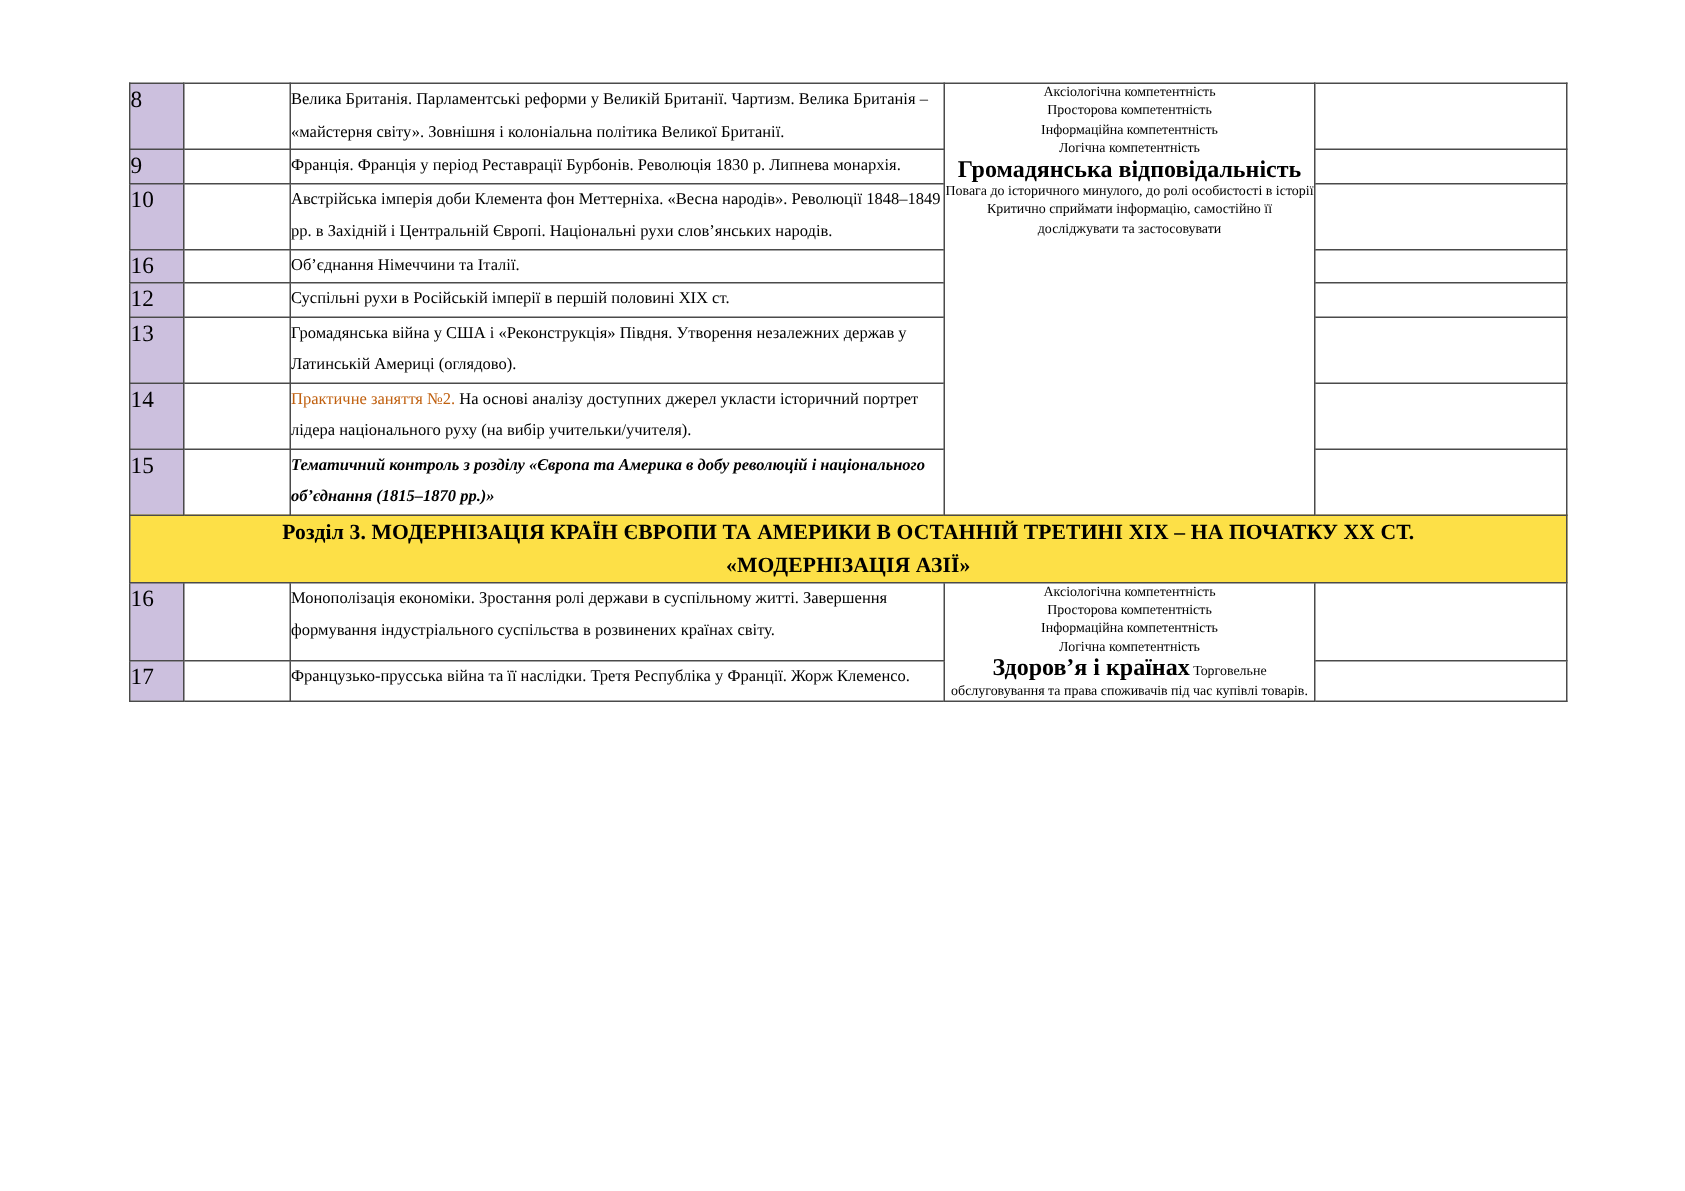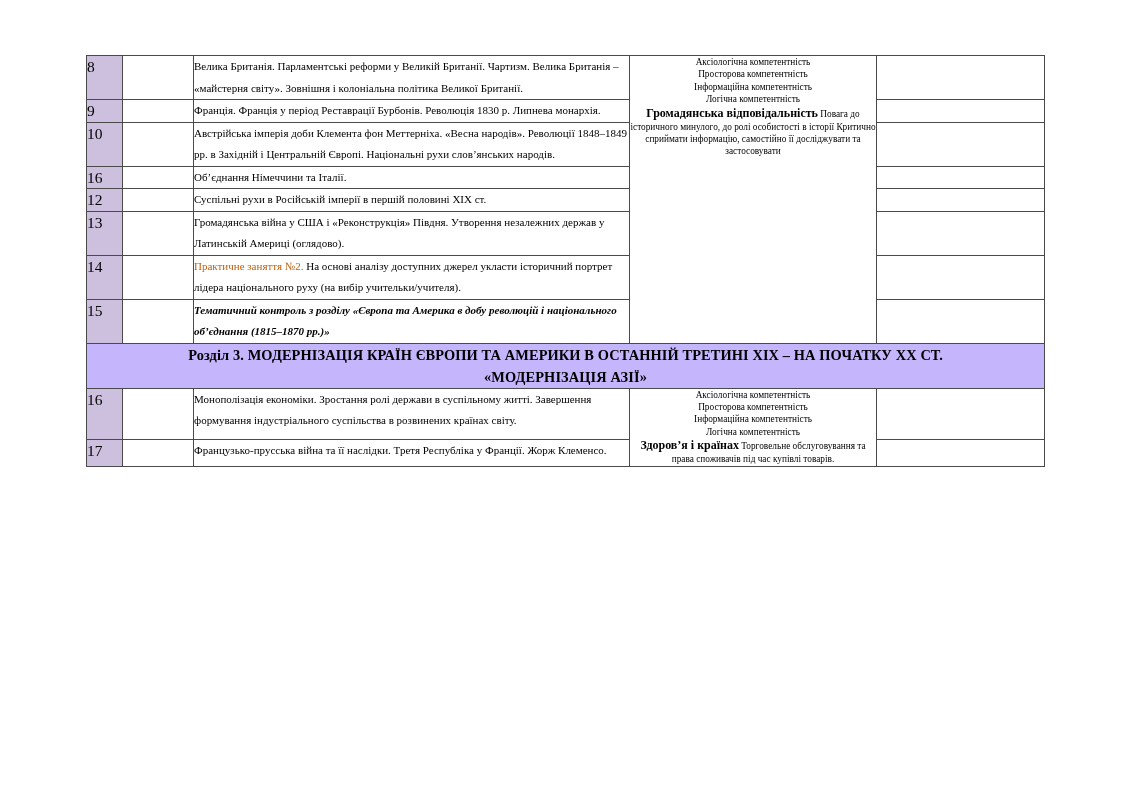--- a/index.html
+++ b/index.html
@@ -63,37 +63,37 @@
     font-size: 9.3px;
     line-height: 12.4px;
     padding: 4px 5px 4px 5px;
     text-align: center;
   }
   td.note {
     background: #ffffff;
   }
   .comp-strong {
     font-weight: bold;
-    font-size: 12px;
+    font-size: 16px;
     line-height: 15px;
     display: inline;
   }
   .comp-line { display: block; }
   .comp-tail { display: inline; }
   .practical-label {
     color: #c0600f;
     font-weight: normal;
   }
   .thematic {
     color: #000000;
     font-weight: bold;
     font-style: italic;
   }
   td.section-banner {
-    background: #c4b5fd;
+    background: #fde047;
     text-align: center;
     font-weight: bold;
     font-size: 14.4px;
     line-height: 22px;
     padding: 3px 10px 4px 10px;
     letter-spacing: 0.1px;
   }
   .banner-line { display: block; }
 </style>
 </head>

